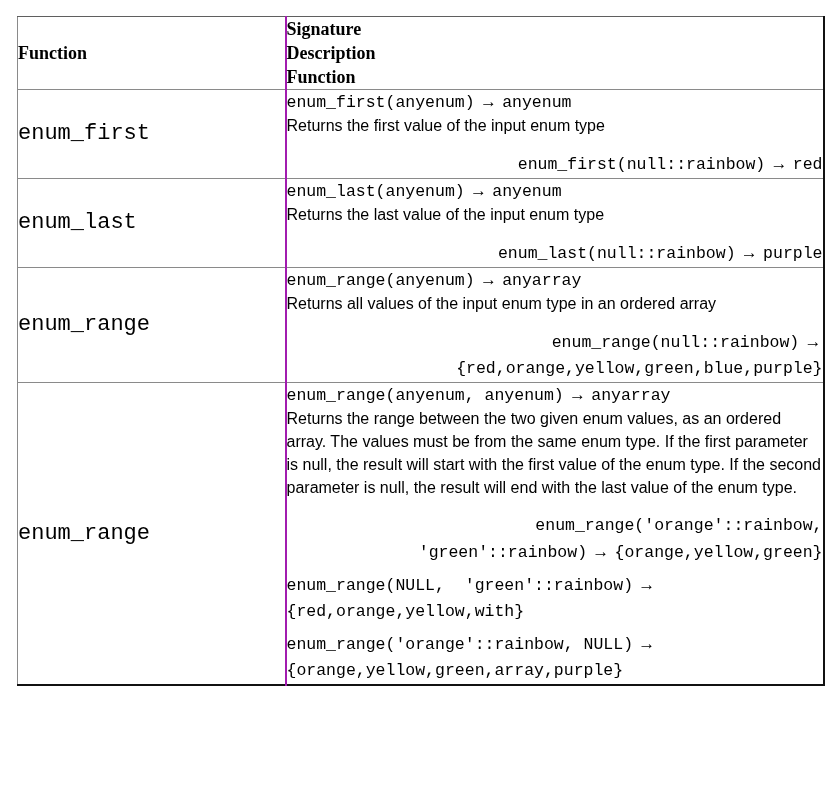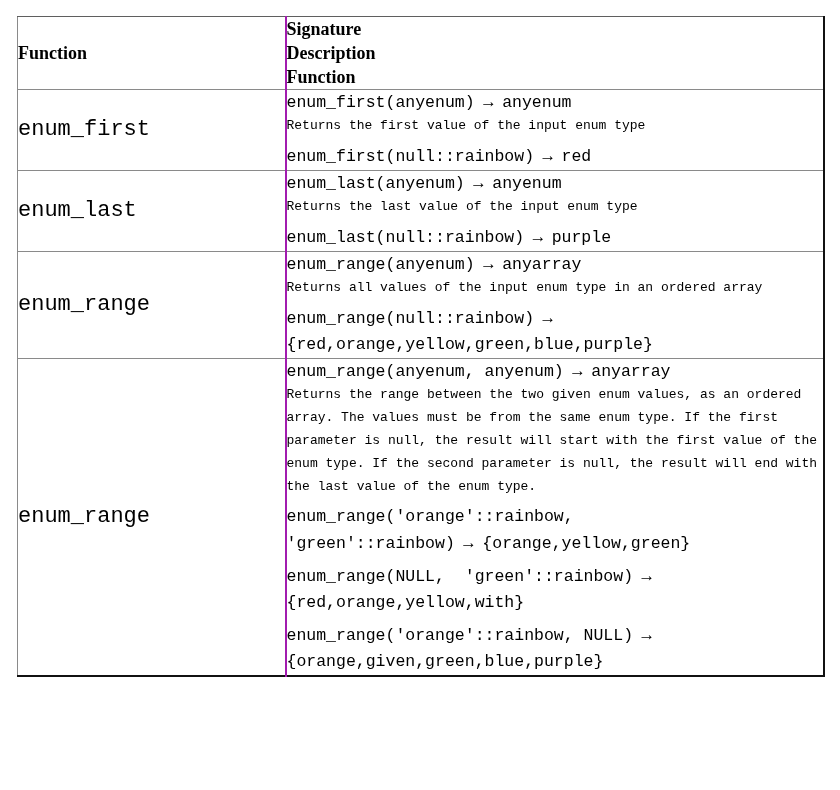--- a/index.html
+++ b/index.html
@@ -90,33 +90,33 @@
 
   .sig-line {
     font-family: "Liberation Mono", "DejaVu Sans Mono", monospace;
     font-size: 16.5px;
     line-height: 23px;
     white-space: pre-wrap;
     word-break: normal;
     margin: 0;
   }
   .desc-line {
-    font-family: Liberation Mono, monospace;
-    font-size: 13px;
+    font-family: Liberation Sans, sans-serif;
+    font-size: 16px;
     line-height: 23px;
     margin: 0;
   }
   .example-block {
     font-family: "Liberation Mono", "DejaVu Sans Mono", monospace;
     font-size: 16.5px;
     line-height: 26px;
     white-space: pre-wrap;
     margin: 6px 0 0 0;
   }
-  .example-block.first-example { margin-top: 6px; }
+  .example-block.first-example { margin-top: 14px; text-align: right; }
   .arrow {
     font-family: "Liberation Serif", "DejaVu Serif", serif;
     font-size: 17px;
     padding: 0 1px;
   }
 </style>
 </head>
 <body>
 
 <div class="page">
@@ -166,20 +166,20 @@
             </td>
           </tr>
           <tr>
             <td class="fn-cell">enum_range</td>
             <td class="sig-cell">
               <div class="sig-line"><span>enum_range(anyenum, anyenum)</span><span class="arrow"> → </span><span>anyarray</span></div>
               <div class="desc-line">Returns the range between the two given enum values, as an ordered array. The values must be from the same enum type. If the first parameter is null, the result will start with the first value of the enum type. If the second parameter is null, the result will end with the last value of the enum type.</div>
               <div class="example-block first-example"><span>enum_range('orange'::rainbow,
 'green'::rainbow)</span><span class="arrow"> → </span><span>{orange,yellow,green}</span></div>
               <div class="example-block"><span>enum_range(NULL,  'green'::rainbow)</span><span class="arrow"> → </span><span>{red,orange,yellow,with}</span></div>
-              <div class="example-block"><span>enum_range('orange'::rainbow, NULL)</span><span class="arrow"> → </span><span>{orange,given,green,blue,purple}</span></div>
+              <div class="example-block"><span>enum_range('orange'::rainbow, NULL)</span><span class="arrow"> → </span><span>{orange,yellow,green,array,purple}</span></div>
             </td>
           </tr>
         </tbody>
     </table>
   </div>
 
 </div>
 
 </body></html>

